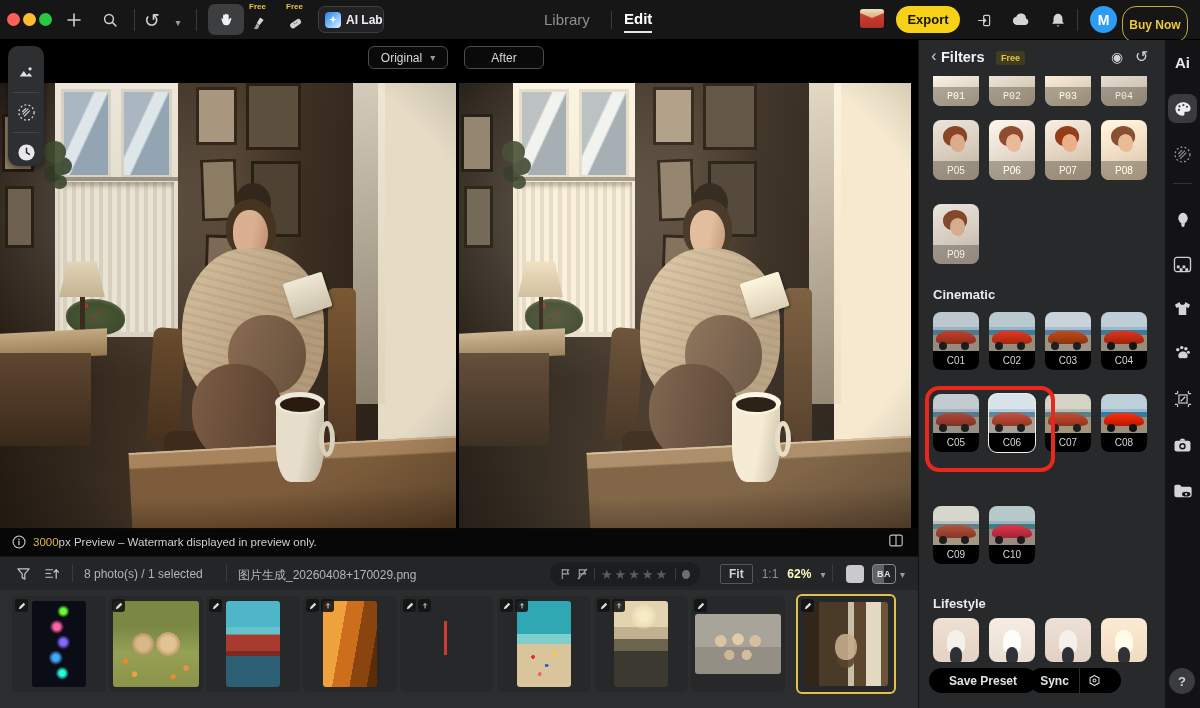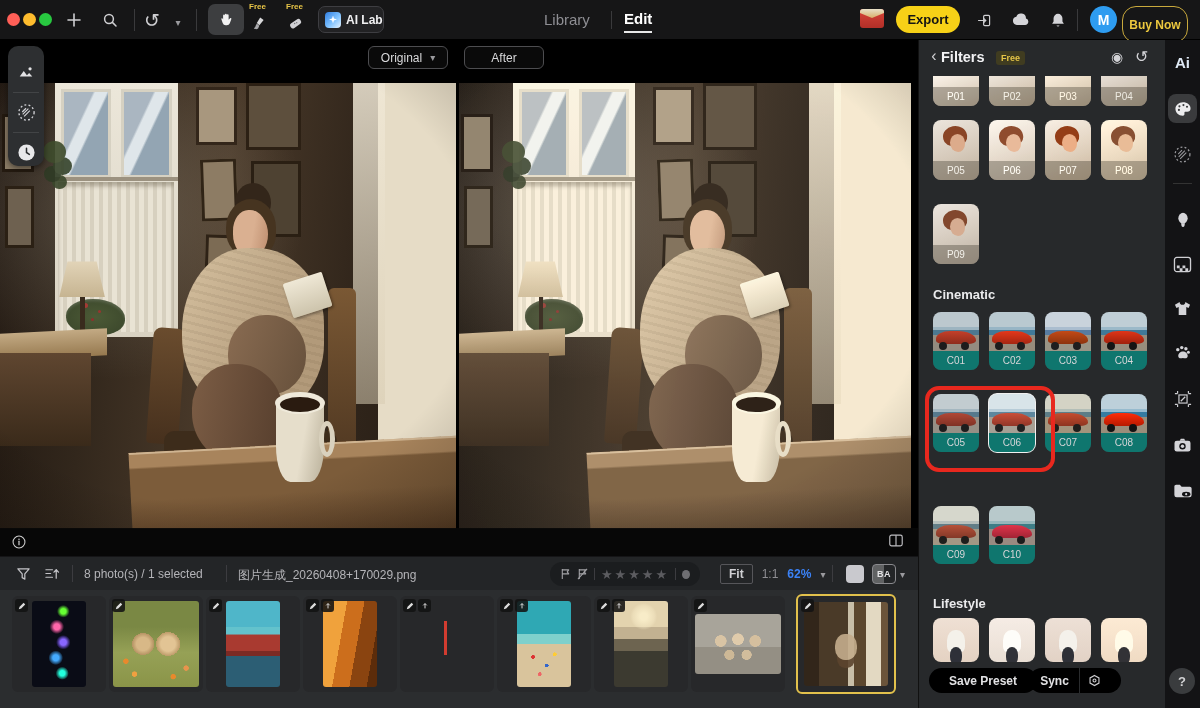--- a/index.html
+++ b/index.html
@@ -107,21 +107,21 @@
   .fbar { position:absolute; left:0; top:556px; width:918px; height:34px; background:#232527; border-top:1px solid #151517; }
   .fbar .vd { position:absolute; top:8px; width:1px; height:17px; background:#3c3c40; }
   .fbar .txt { position:absolute; top:10px; font-size:12px; color:#b4b4b8; white-space:nowrap; }
   .ratepill { position:absolute; left:550px; top:5px; width:150px; height:24px; background:#1b1d1f; border-radius:12px; display:flex; align-items:center; padding:0 10px; gap:6px; }
   .ratepill .stars { font-size:13px; letter-spacing:2px; color:#5c5c60; line-height:1; }
   .ratepill .dot { width:9px; height:9px; border-radius:50%; background:#6e6e72; }
   .ratepill .sep { width:1px; height:12px; background:#3c3c40; }
   .fitgrp { position:absolute; left:720px; top:5px; height:24px; display:flex; align-items:center; gap:9px; }
   .fitbox { border:1px solid #56565a; border-radius:2px; padding:2px 8px; font-size:12px; font-weight:bold; color:#d0d0d4; }
   .ratio { font-size:12px; color:#8e8e92; }
-  .zoompct { font-size:12px; font-weight:bold; color:#3b82f6; }
+  .zoompct { font-size:12px; font-weight:bold; color:#fef9c3; }
   .swatch { position:absolute; left:846px; top:8px; width:18px; height:18px; background:#c9c9ce; border-radius:4px; }
   .babox { position:absolute; left:872px; top:7px; width:24px; height:20px; border:1px solid #8a8a8e; border-radius:4px; background:linear-gradient(90deg,rgba(255,255,255,.28) 0 50%, transparent 50%); display:flex; align-items:center; justify-content:center; font-size:9px; font-weight:bold; color:#e4e4e6; letter-spacing:.5px; }
 
   
   .strip { position:absolute; left:0; top:590px; width:918px; height:118px; background:#2b2d2f; }
   .cell { position:absolute; top:6px; width:94px; height:96px; background:#27282a; border-radius:6px; display:flex; align-items:center; justify-content:center; }
   .cell.sel { border:2px solid #e2c14c; }
   .fimg { border-radius:3px; }
   .port { width:54px; height:86px; } .sq { width:86px; height:86px; } .land { width:86px; height:60px; } .selimg { width:84px; height:84px; }
   .badges { position:absolute; left:3px; top:3px; display:flex; gap:2px; z-index:2; }
@@ -168,34 +168,34 @@
   .rp-head { position:absolute; left:0; top:0; width:100%; height:34px; background:#27292b; z-index:4; }
   .rp-back { position:absolute; left:8px; top:7px; font-size:16px; color:#cfcfd2; width:14px; text-align:center; }
   .rp-title { position:absolute; left:22px; top:9px; font-size:14.5px; font-weight:bold; color:#f2f2f4; }
   .rp-free { position:absolute; left:77px; top:11px; background:#403c20; color:#e5c547; font-size:9px; font-weight:bold; padding:2px 5px; border-radius:3px; }
   .rp-eye { position:absolute; left:192px; top:9px; font-size:14px; color:#d2d2d6; }
   .rp-reset { position:absolute; left:216px; top:7px; font-size:16px; color:#d2d2d6; }
   .pthumb { position:absolute; width:46px; border-radius:8px; overflow:hidden;
       background:linear-gradient(160deg,#ece5dc 0%,#d6cabb 55%,#bfb09c 100%); }
   .pthumb::before { content:""; position:absolute; left:22%; top:10%; width:52%; height:34%; background:#8a4526; border-radius:55% 60% 45% 50%; transform:rotate(-10deg); }
   .pthumb::after { content:""; position:absolute; left:36%; top:24%; width:34%; height:30%; background:#dcab8b; border-radius:50% 50% 46% 54%; }
-  .pthumb.clip { height:30px; border-radius:0 0 8px 8px; }
+  .pthumb.clip { height:30px; border-radius:0 0 8px 8px;font-family:Liberation Mono, monospace; }
   .pthumb.clip::before { top:-60%; } .pthumb.clip::after { top:-40%; }
   .pthumb.full { height:60px; }
   .plabel { position:absolute; left:0; right:0; bottom:0; height:19px; background:rgba(98,92,80,.48); color:#f4f1e9; font-size:10px; display:flex; align-items:center; justify-content:center; z-index:2; }
   .p1{filter:brightness(1.06)} .p2{filter:saturate(1.18)} .p3{filter:sepia(.18)} .p4{filter:brightness(.97) saturate(1.1)}
   .p5{filter:none} .p6{filter:brightness(1.08) saturate(.9)} .p7{filter:contrast(1.1) saturate(1.15)} .p8{filter:sepia(.25) brightness(1.03)} .p9{filter:saturate(.85)}
   .sect { position:absolute; font-size:13px; font-weight:bold; color:#eaeaec; }
   .ccard { position:absolute; width:46px; height:58px; border-radius:8px; overflow:hidden; background:#3f4143; }
   .ccard.sel { outline:2px solid #f0f0f0; outline-offset:-1px; }
   .cimg { position:relative; width:100%; height:39px;
       background:linear-gradient(#bcc8ce 0 38%, #9db4c0 38% 46%, #4c7890 46% 58%, #948c80 58%); }
   .cimg::before { content:""; position:absolute; left:6%; top:48%; width:88%; height:34%; background:linear-gradient(#c4402a,#8e2c1c); border-radius:35% 45% 20% 20%/60% 70% 25% 25%; }
   .cimg::after { content:""; position:absolute; left:14%; top:78%; width:8px; height:8px; border-radius:50%; background:#1c1c1c; box-shadow:22px 0 0 #1c1c1c; }
-  .clabel { position:absolute; left:0; right:0; bottom:0; height:19px; background:#0f766e; color:#d6d6d8; font-size:10px; display:flex; align-items:center; justify-content:center; }
+  .clabel { position:absolute; left:0; right:0; bottom:0; height:19px; background:#000000; color:#d6d6d8; font-size:10px; display:flex; align-items:center; justify-content:center; }
   .c1{} .c2 .cimg{filter:saturate(1.3)} .c3 .cimg{filter:hue-rotate(12deg) brightness(1.06)} .c4 .cimg{filter:saturate(1.2) contrast(1.08)}
   .c5 .cimg{filter:saturate(.78) brightness(1.02)} .c6 .cimg{filter:brightness(1.14) saturate(.82)} .c7 .cimg{filter:sepia(.3) saturate(1.25)} .c8 .cimg{filter:saturate(1.45) contrast(1.1)}
   .c9 .cimg{filter:sepia(.28) brightness(1.02)} .c10 .cimg{filter:hue-rotate(-18deg) saturate(1.15)}
   .redbox { position:absolute; left:6px; top:346px; width:130px; height:86px; border:4px solid #e8281e; border-radius:14px; z-index:6; pointer-events:none; }
   .amount { position:absolute; left:8px; top:434px; width:232px; height:20px; background:#323436; border-radius:5px; z-index:3; }
   .amount .notch { position:absolute; left:78px; top:-5px; width:10px; height:10px; background:#323436; transform:rotate(45deg); }
   .amount .lab { position:absolute; left:12px; top:4px; font-size:11px; color:#b6b6ba; }
   .amount .track { position:absolute; left:66px; top:9px; width:108px; height:2.5px; background:#88888c; border-radius:2px; }
   .amount .knob { position:absolute; left:160px; top:4px; width:11px; height:11px; background:#f2f2f2; border-radius:50%; }
   .amount .val { position:absolute; right:14px; top:4px; font-size:11px; color:#d8d8dc; }
@@ -420,20 +420,21 @@
     </div>
 
     <div class="statusbar">
       <span class="ic">
         <svg width="14" height="14" viewBox="0 0 16 16">
             <circle cx="8" cy="8" r="6.8" fill="none" stroke="#cfcfcf" stroke-width="1.2"></circle>
             <path d="M8 7v4" stroke="#cfcfcf" stroke-width="1.4" stroke-linecap="round"></path>
             <circle cx="8" cy="4.8" r=".9" fill="#cfcfcf"></circle>
           </svg>
       </span>
+      <span class="txt"><span class="val">3000</span><span>px Preview – Watermark displayed in preview only.</span></span>
       <span class="ic spliticon">
         <svg width="16" height="15" viewBox="0 0 18 16">
             <rect x="2" y="2" width="14" height="12" rx="2" fill="none" stroke="#c0c0c4" stroke-width="1.3"></rect>
             <path d="M9 2v12" stroke="#c0c0c4" stroke-width="1.3"></path>
           </svg>
       </span>
     </div>
   </div>
 
   <div class="fbar">

